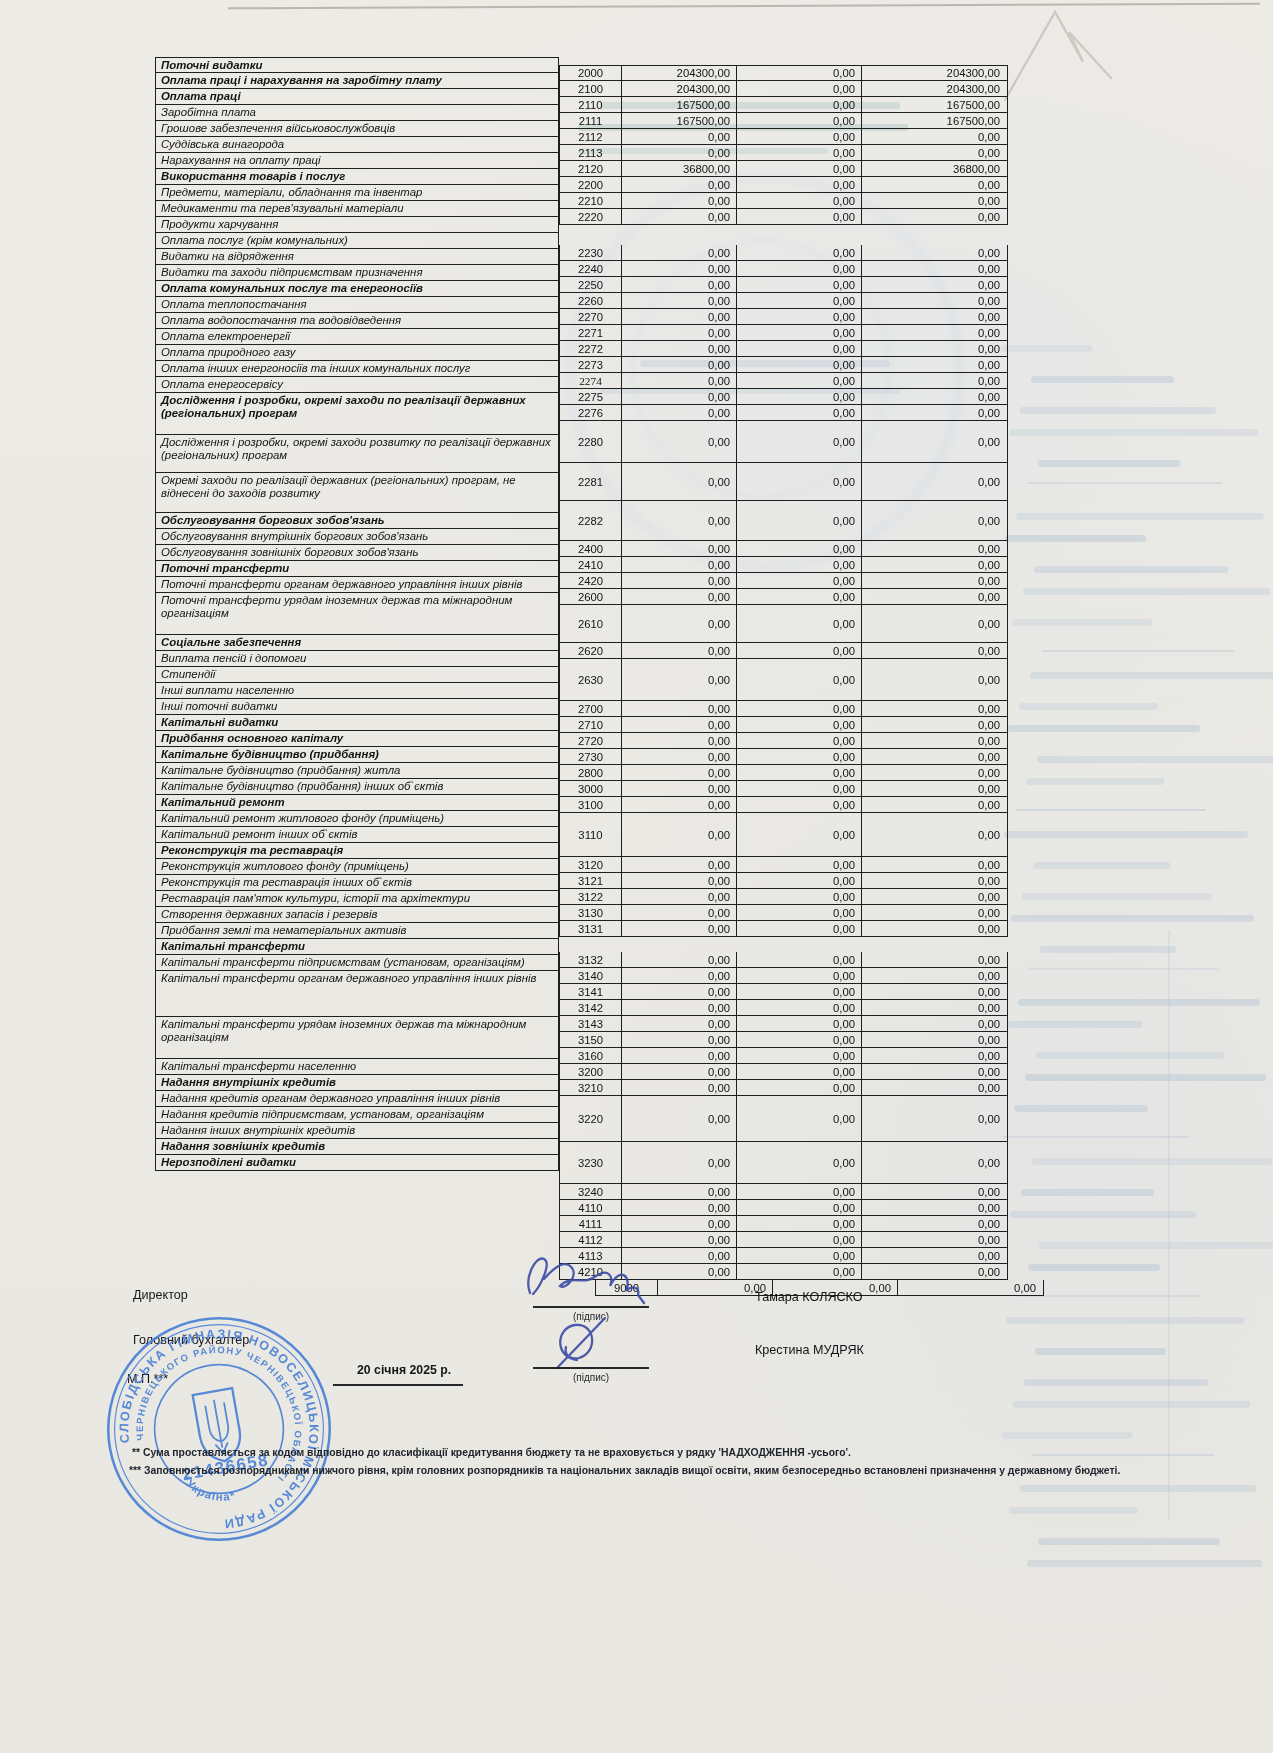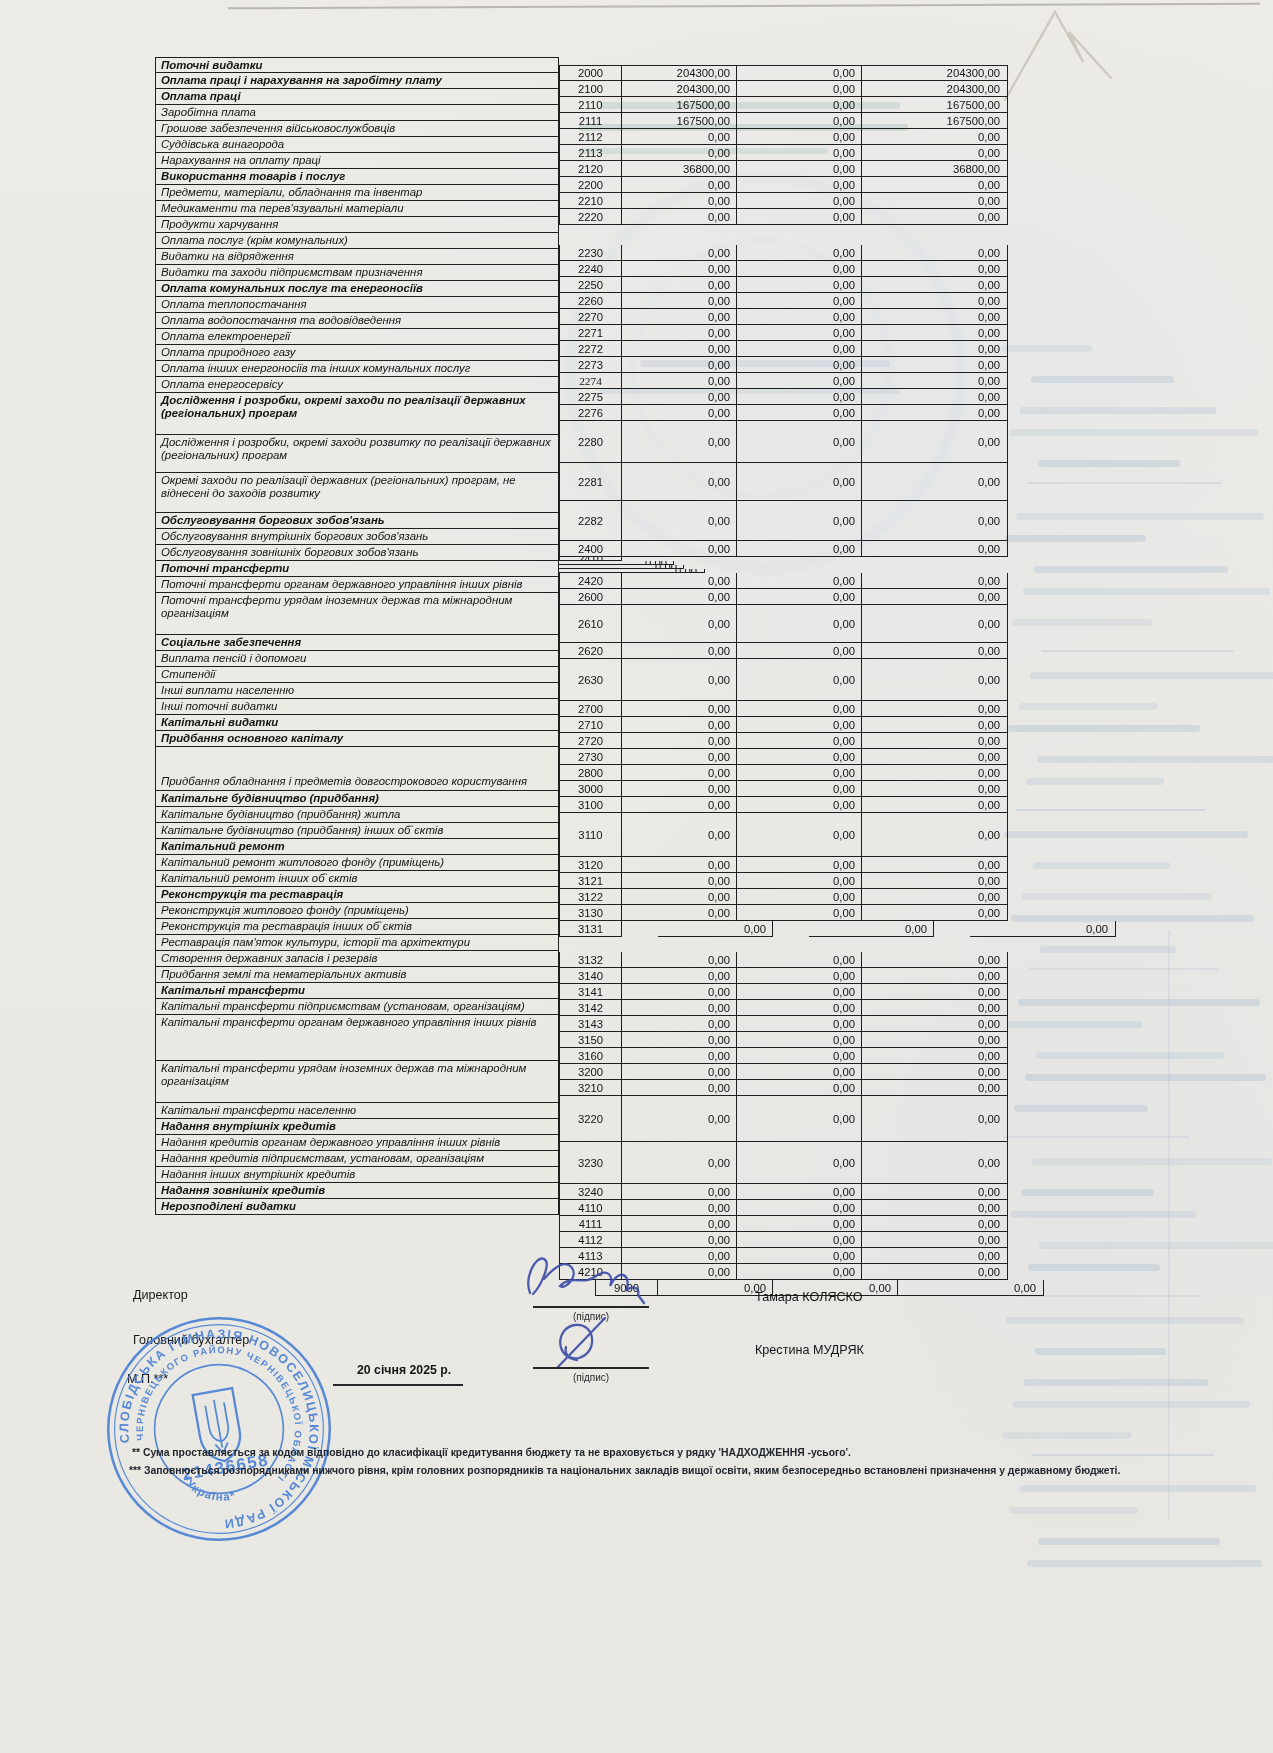--- a/index.html
+++ b/index.html
@@ -159,21 +159,20 @@
         <div class="ncell b" style="height: 16px;">Поточні трансферти</div>
         <div class="ncell" style="height: 16px;">Поточні трансферти органам державного управління інших рівнів</div>
         <div class="ncell" style="height: 42px;">Поточні трансферти урядам іноземних держав та міжнародним організаціям</div>
         <div class="ncell b" style="height: 16px;">Соціальне забезпечення</div>
         <div class="ncell" style="height: 16px;">Виплата пенсій і допомоги</div>
         <div class="ncell" style="height: 16px;">Стипендії</div>
         <div class="ncell" style="height: 16px;">Інші виплати населенню</div>
         <div class="ncell" style="height: 16px;">Інші поточні видатки</div>
         <div class="ncell b" style="height: 16px;">Капітальні видатки</div>
         <div class="ncell b" style="height: 16px;">Придбання основного капіталу</div>
-        <div class="ncell bottom" style="height: 44px;">Придбання обладнання і предметів довгострокового користування</div>
         <div class="ncell b" style="height: 16px;">Капітальне будівництво (придбання)</div>
         <div class="ncell" style="height: 16px;">Капітальне будівництво (придбання) житла</div>
         <div class="ncell" style="height: 16px;">Капітальне будівництво (придбання) інших об`єктів</div>
         <div class="ncell b" style="height: 16px;">Капітальний ремонт</div>
         <div class="ncell" style="height: 16px;">Капітальний ремонт житлового фонду (приміщень)</div>
         <div class="ncell" style="height: 16px;">Капітальний ремонт інших об`єктів</div>
         <div class="ncell b" style="height: 16px;">Реконструкція та реставрація</div>
         <div class="ncell" style="height: 16px;">Реконструкція житлового фонду (приміщень)</div>
         <div class="ncell" style="height: 16px;">Реконструкція та реставрація інших об`єктів</div>
         <div class="ncell" style="height: 16px;">Реставрація пам'яток культури, історії та архітектури</div>
@@ -335,21 +334,21 @@
           <div class="vc a1" style="height: 40px;">0,00</div>
           <div class="vc a2" style="height: 40px;">0,00</div>
           <div class="vc a3" style="height: 40px;">0,00</div>
         </div>
         <div class="vrow" style="height: 16px;">
           <div class="vc code" style="height: 16px;">2400</div>
           <div class="vc a1" style="height: 16px;">0,00</div>
           <div class="vc a2" style="height: 16px;">0,00</div>
           <div class="vc a3" style="height: 16px;">0,00</div>
         </div>
-        <div class="vrow" style="height: 16px; flex-direction: column;">
+        <div class="vrow" style="height: 16px;">
           <div class="vc code" style="height: 16px;">2410</div>
           <div class="vc a1" style="height: 16px;">0,00</div>
           <div class="vc a2" style="height: 16px;">0,00</div>
           <div class="vc a3" style="height: 16px;">0,00</div>
         </div>
         <div class="vrow" style="height: 16px;">
           <div class="vc code" style="height: 16px;">2420</div>
           <div class="vc a1" style="height: 16px;">0,00</div>
           <div class="vc a2" style="height: 16px;">0,00</div>
           <div class="vc a3" style="height: 16px;">0,00</div>
@@ -443,21 +442,21 @@
           <div class="vc a1" style="height: 16px;">0,00</div>
           <div class="vc a2" style="height: 16px;">0,00</div>
           <div class="vc a3" style="height: 16px;">0,00</div>
         </div>
         <div class="vrow" style="height: 16px;">
           <div class="vc code" style="height: 16px;">3130</div>
           <div class="vc a1" style="height: 16px;">0,00</div>
           <div class="vc a2" style="height: 16px;">0,00</div>
           <div class="vc a3" style="height: 16px;">0,00</div>
         </div>
-        <div class="vrow" style="height: 16px; gap: 36px;">
+        <div class="vrow" style="height: 16px;">
           <div class="vc code" style="height: 16px;">3131</div>
           <div class="vc a1" style="height: 16px;">0,00</div>
           <div class="vc a2" style="height: 16px;">0,00</div>
           <div class="vc a3" style="height: 16px;">0,00</div>
         </div>
         <div class="vrow" style="height: 16px; margin-top: 15px;">
           <div class="vc code" style="height: 16px;">3132</div>
           <div class="vc a1" style="height: 16px;">0,00</div>
           <div class="vc a2" style="height: 16px;">0,00</div>
           <div class="vc a3" style="height: 16px;">0,00</div>

